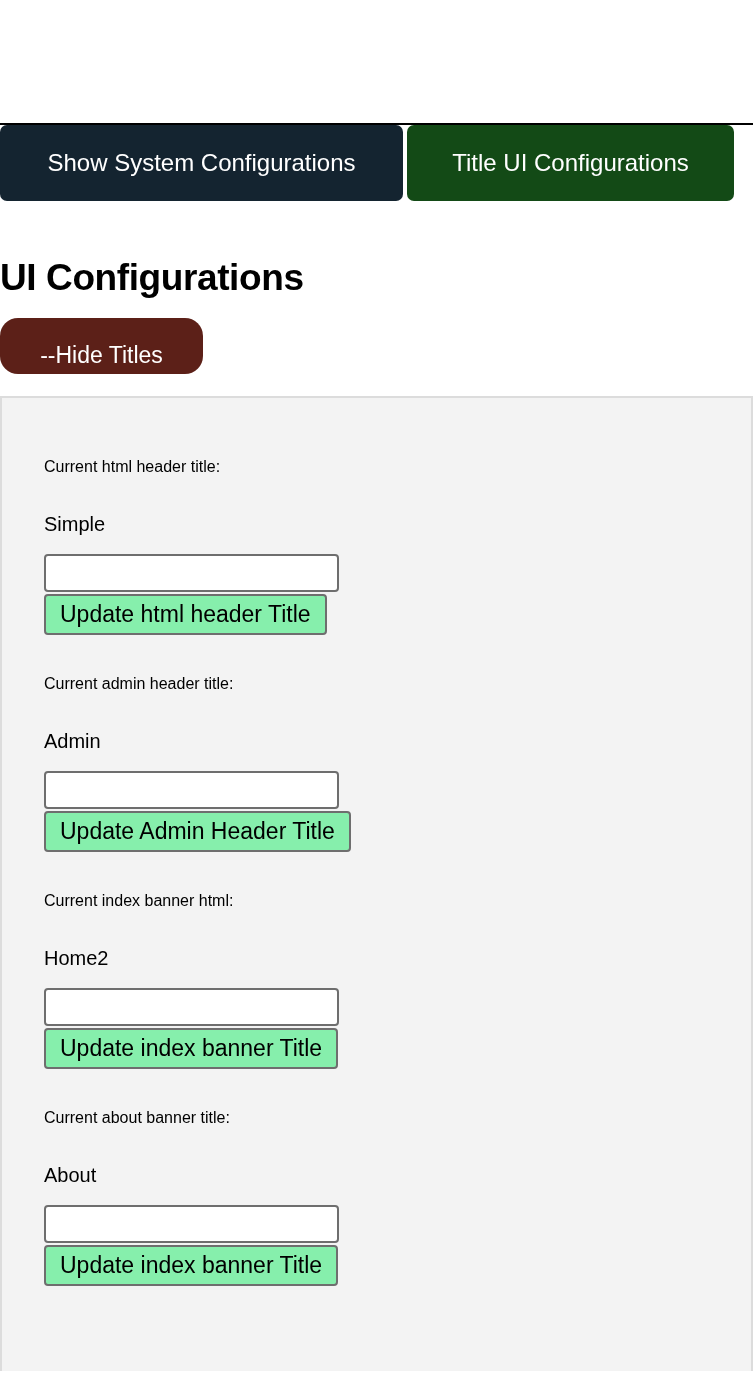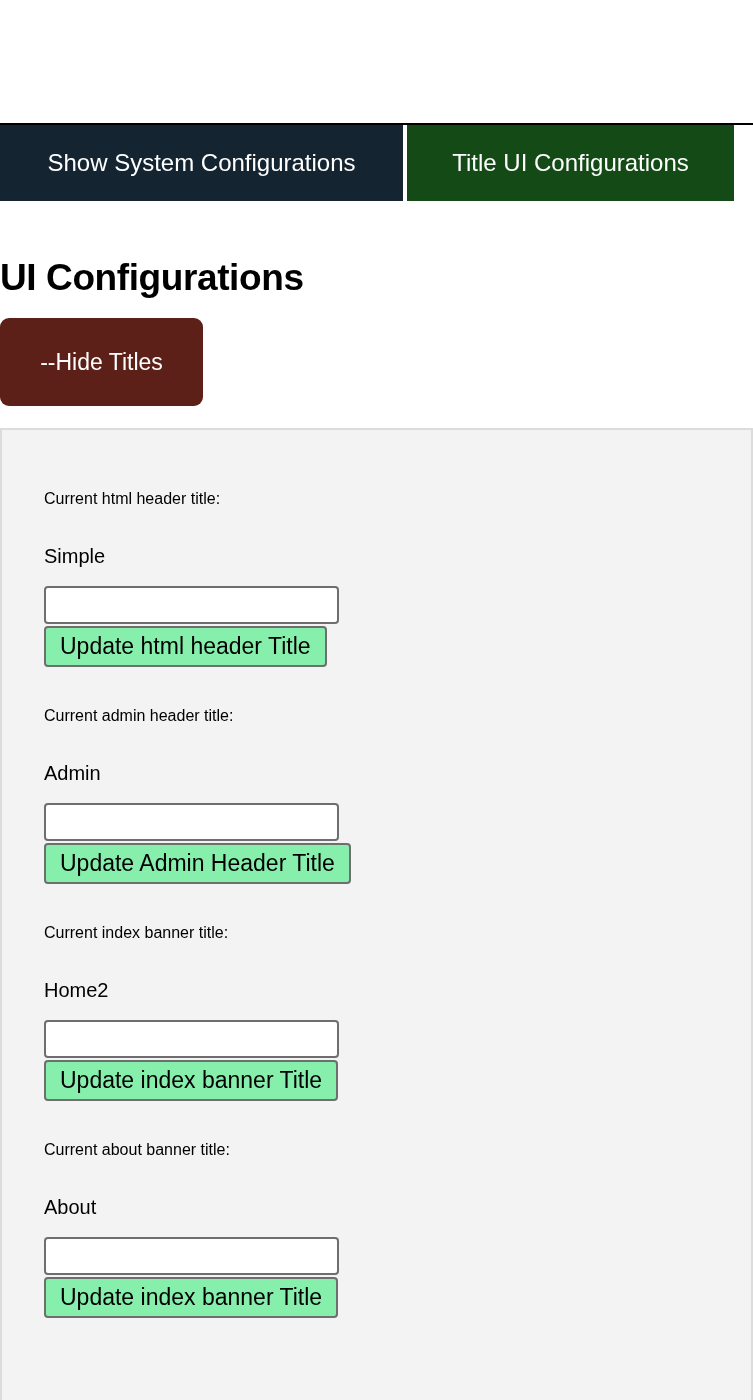--- a/index.html
+++ b/index.html
@@ -33,21 +33,21 @@
   
   .nav-strip {
     display: flex;
     align-items: flex-start;
     gap: 4px;
     height: 76px;
     background: #ffffff;
   }
   .nav-btn {
     border: none;
-    border-radius: 0;
+    border-radius: 7px;
     color: #ffffff;
     font-size: 24px;
     font-family: "Liberation Sans", sans-serif;
     height: 76px;
     padding: 0 30px;
     cursor: pointer;
     line-height: 76px;
     text-align: center;
     white-space: nowrap;
     display: inline-block;
@@ -68,24 +68,24 @@
 
   
   .toggle-wrap {
     padding: 18px 0 0 0;
     background: #ffffff;
   }
   .toggle-btn {
     background: #5c2018;
     color: #ffffff;
     border: none;
-    border-radius: 9px;
+    border-radius: 18px;
     font-size: 23px;
     font-family: "Liberation Sans", sans-serif;
-    height: 88px;
+    height: 56px;
     width: 203px;
     cursor: pointer;
     text-align: center;
     line-height: 72px;
     display: block;
   }
 
   .gap-below-toggle { height: 22px; background: #ffffff; }
 
   
@@ -176,21 +176,21 @@
   <div class="field-group">
     <div class="field-legend">Current admin header title:</div>
     <div class="field-current">Admin</div>
     <input class="field-input" type="text" placeholder="" style="">
     <button class="field-submit">Update Admin Header Title</button>
   </div>
 
   <div class="spacer-between"></div>
 
   <div class="field-group">
-    <div class="field-legend">Current index banner title:</div>
+    <div class="field-legend">Current index banner html:</div>
     <div class="field-current">Home2</div>
     <input class="field-input" type="text" placeholder="" style="">
     <button class="field-submit">Update index banner Title</button>
   </div>
 
   <div class="spacer-between"></div>
 
   <div class="field-group">
     <div class="field-legend">Current about banner title:</div>
     <div class="field-current">About</div>

